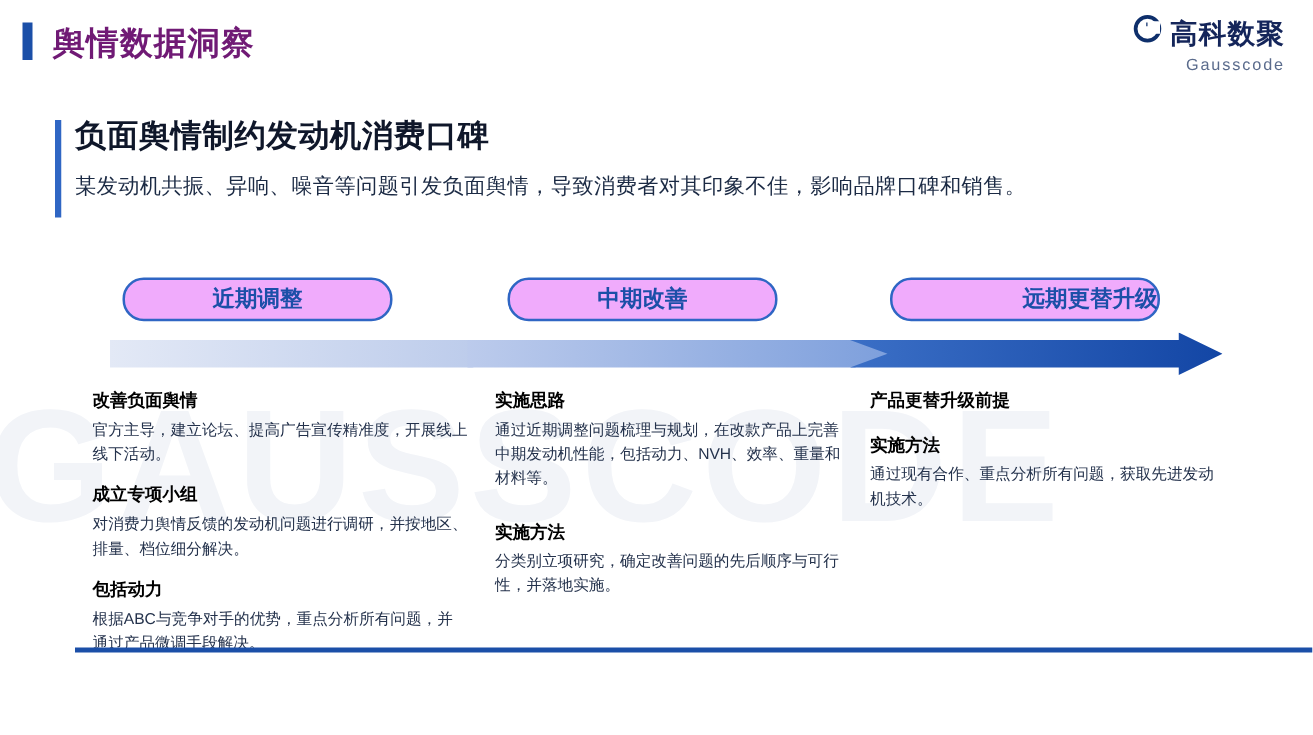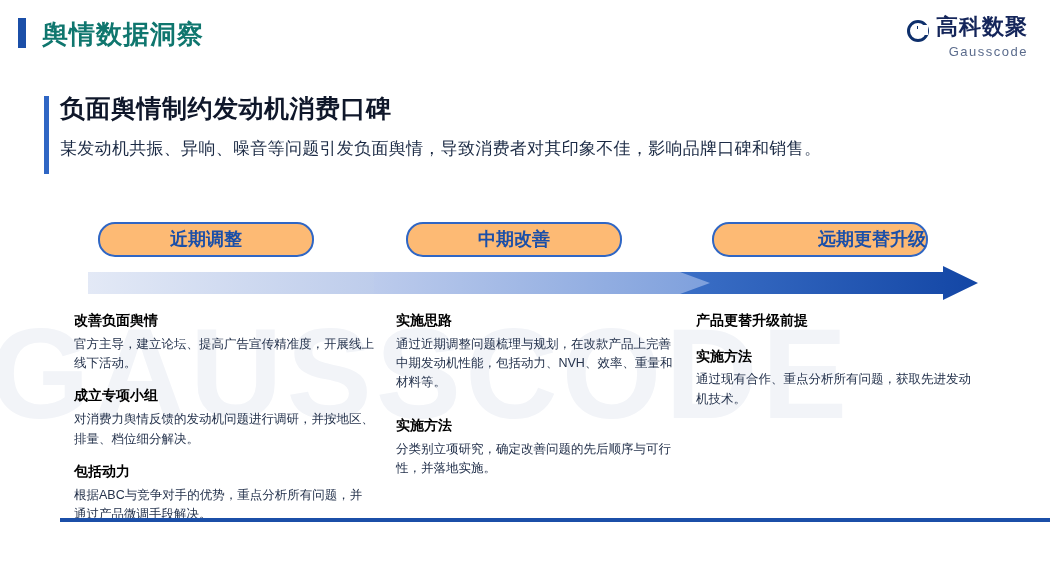--- a/index.html
+++ b/index.html
@@ -16,40 +16,40 @@
     position:absolute;left:-10px;top:300px;
     font-size:128px;font-weight:bold;
     color:#f2f4f8;letter-spacing:4px;
     white-space:nowrap;z-index:0;
     font-family:"Liberation Sans",sans-serif;
   }
 
   
   .header{position:absolute;left:0;top:0;width:1050px;height:66px;z-index:3;}
   .hdr-bar{position:absolute;left:18px;top:18px;width:8px;height:30px;background:#1b4fa8;}
-  .hdr-title{position:absolute;left:42px;top:17px;font-size:26px;font-weight:bold;color:#0f766e;letter-spacing:1px;}
+  .hdr-title{position:absolute;left:42px;top:17px;font-size:26px;font-weight:bold;color:#701a75;letter-spacing:1px;}
 
   .logo{position:absolute;right:22px;top:12px;text-align:right;}
-  .logo-row{display:flex;align-items:flex-end;justify-content:flex-end;}
+  .logo-row{display:flex;align-items:flex-start;justify-content:flex-end;}
   .logo-mark{width:22px;height:22px;border-radius:50%;border:3px solid #0e2f6b;box-sizing:border-box;position:relative;margin-right:7px;}
   .logo-mark:after{content:"";position:absolute;right:-2px;top:2px;width:10px;height:10px;background:#fff;transform:rotate(0deg);}
   .logo-mark:before{content:"";position:absolute;right:0px;top:3px;width:9px;height:3px;background:#0e2f6b;}
   .logo-cn{font-size:22px;font-weight:bold;color:#14255a;letter-spacing:1px;}
   .logo-en{font-size:13px;color:#5a6b8c;letter-spacing:1.5px;margin-top:2px;}
 
   
   .lead{position:absolute;left:60px;top:92px;z-index:2;}
   .lead-accent{position:absolute;left:-16px;top:4px;width:5px;height:78px;background:#2f66c4;}
   .lead-h{font-size:25px;font-weight:bold;color:#0f172a;letter-spacing:0.5px;}
   .lead-p{margin-top:12px;font-size:17px;color:#1b2a44;letter-spacing:0.3px;}
 
   
   .pill{
     position:absolute;top:222px;height:31px;line-height:31px;
-    border:2px solid #2f66c4;border-radius:17px;background:#fdba74;
+    border:2px solid #2f66c4;border-radius:17px;background:#f0abfc;
     text-align:center;font-size:18px;font-weight:bold;color:#1b4fa8;
     z-index:3;
   }
   #pill0{left:98px;width:212px;}
   #pill1{left:406px;width:212px;}
   #pill2{left:712px;width:212px;text-align:right;}
 
   
   .arrow-wrap{position:absolute;left:88px;top:266px;width:890px;height:34px;z-index:2;}
 

